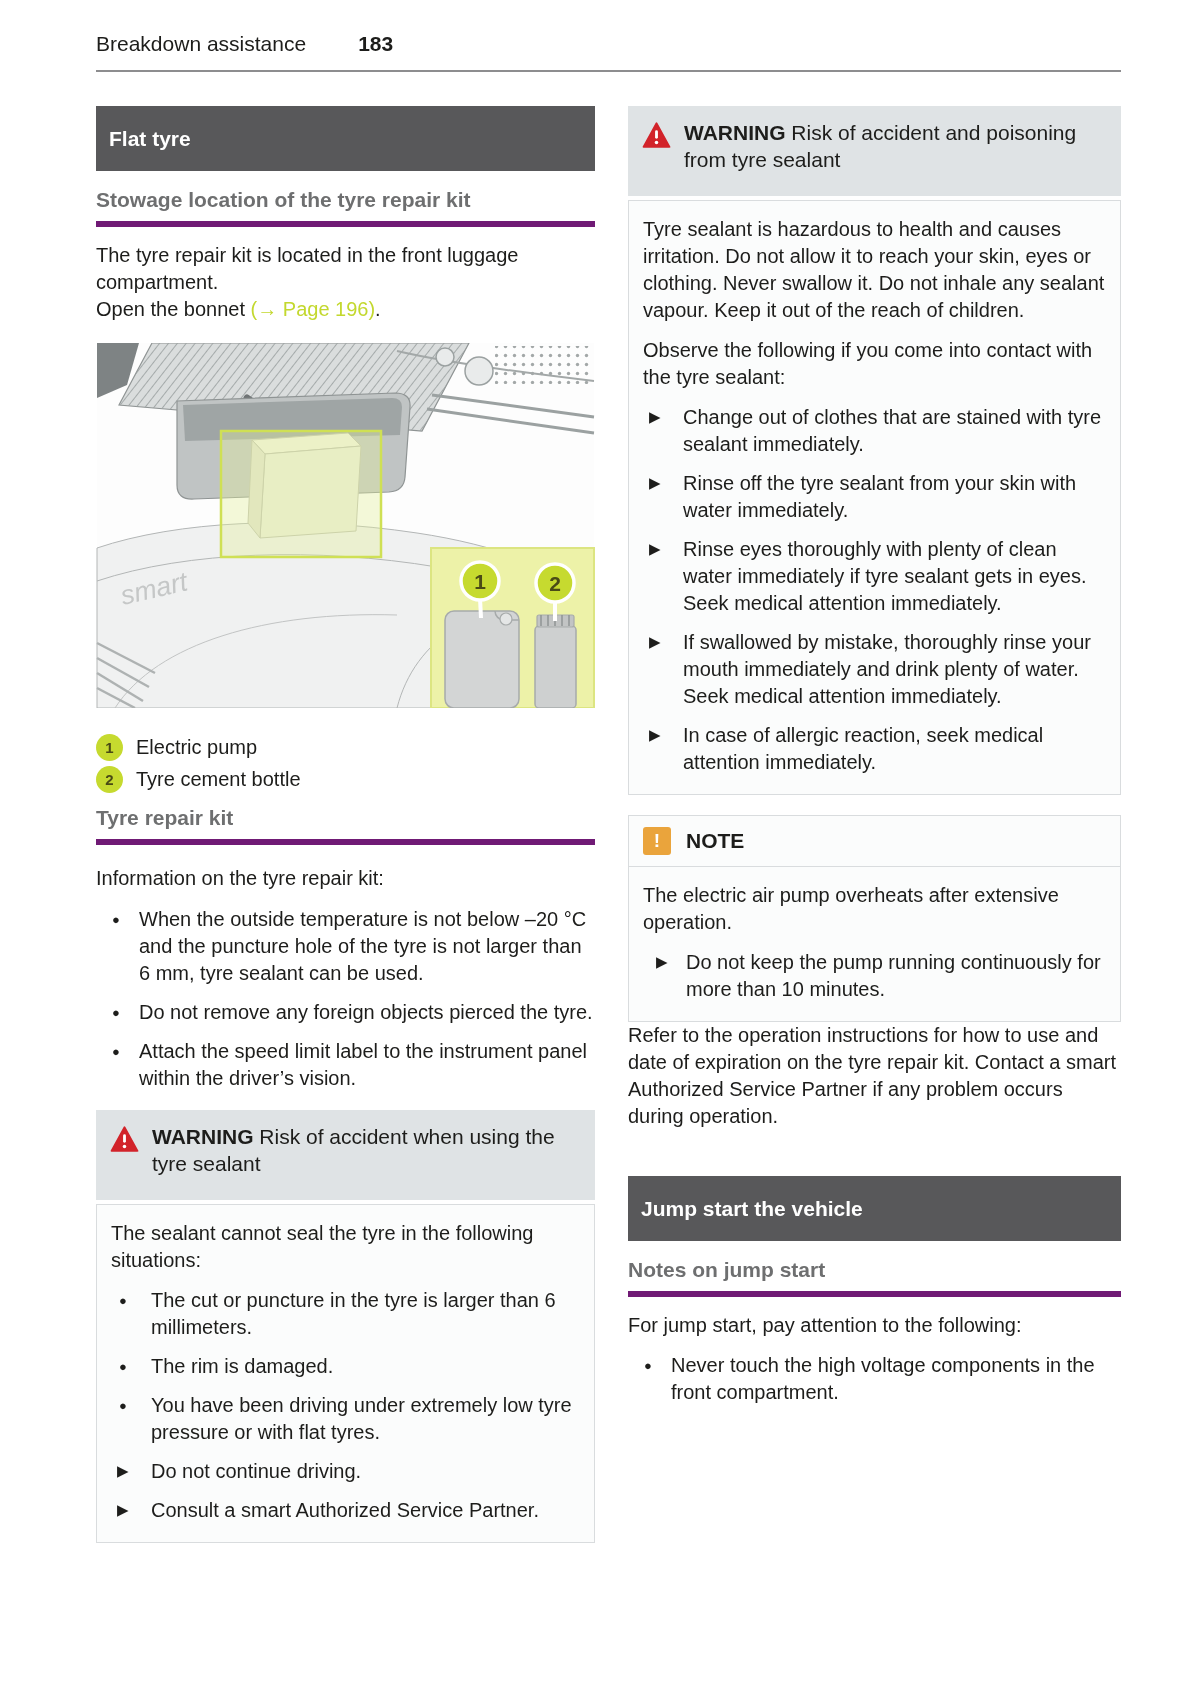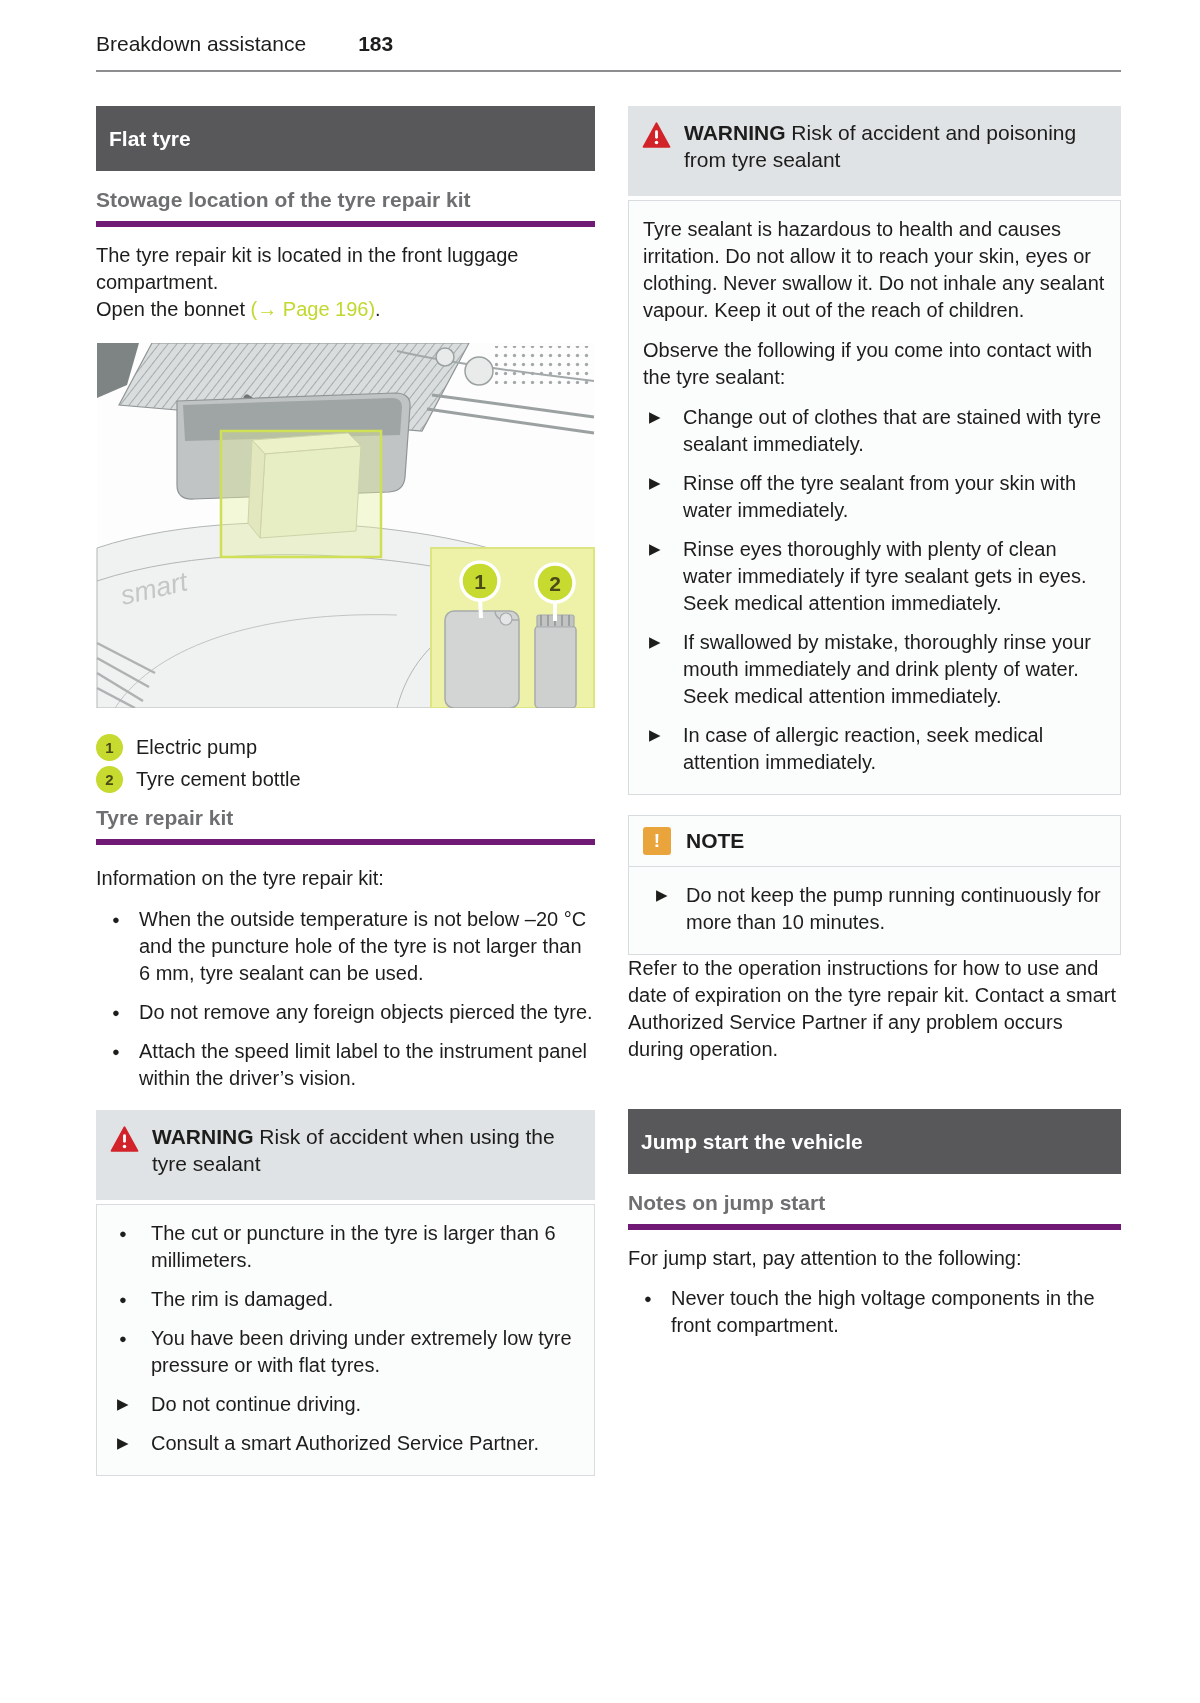--- a/index.html
+++ b/index.html
@@ -211,20 +211,21 @@
           <span class="warn-icon">
             <svg width="29" height="26" viewBox="0 0 24 22">
               <path d="M12 1 L23 21 H1 Z" fill="#d2232a" stroke="#d2232a" stroke-width="1.5" stroke-linejoin="round"></path>
               <rect x="10.8" y="7" width="2.4" height="7.2" rx="1.2" fill="#ffffff"></rect>
               <circle cx="12" cy="17.4" r="1.5" fill="#ffffff"></circle>
             </svg>
           </span>
           <p class="htext"><strong>WARNING</strong><span> Risk of accident when using the tyre sealant</span></p>
         </div>
         <div class="boxbody">
+          <p class="body">The sealant cannot seal the tyre in the following situations:</p>
           <div class="b-row">
             <span class="b-marker">●</span>
             <span class="b-text">The cut or puncture in the tyre is larger than 6 millimeters.</span>
           </div>
           <div class="b-row">
             <span class="b-marker">●</span>
             <span class="b-text">The rim is damaged.</span>
           </div>
           <div class="b-row">
             <span class="b-marker">●</span>
@@ -281,20 +282,21 @@
           </div>
         </div>
       </section>
 
       <section class="notebox">
         <div class="note-head">
           <span class="note-icon">!</span>
           <span class="note-title">NOTE</span>
         </div>
         <div class="note-body">
+          <p class="body">The electric air pump overheats after extensive operation.</p>
           <div class="b-row">
             <span class="a-marker">▶</span>
             <span class="b-text">Do not keep the pump running continuously for more than 10 minutes.</span>
           </div>
         </div>
       </section>
 
       <p class="body refer">Refer to the operation instructions for how to use and date of expiration on the tyre repair kit. Contact a smart Authorized Service Partner if any problem occurs during operation.</p>
 
       <div class="secbar jumpbar">Jump start the vehicle</div>

